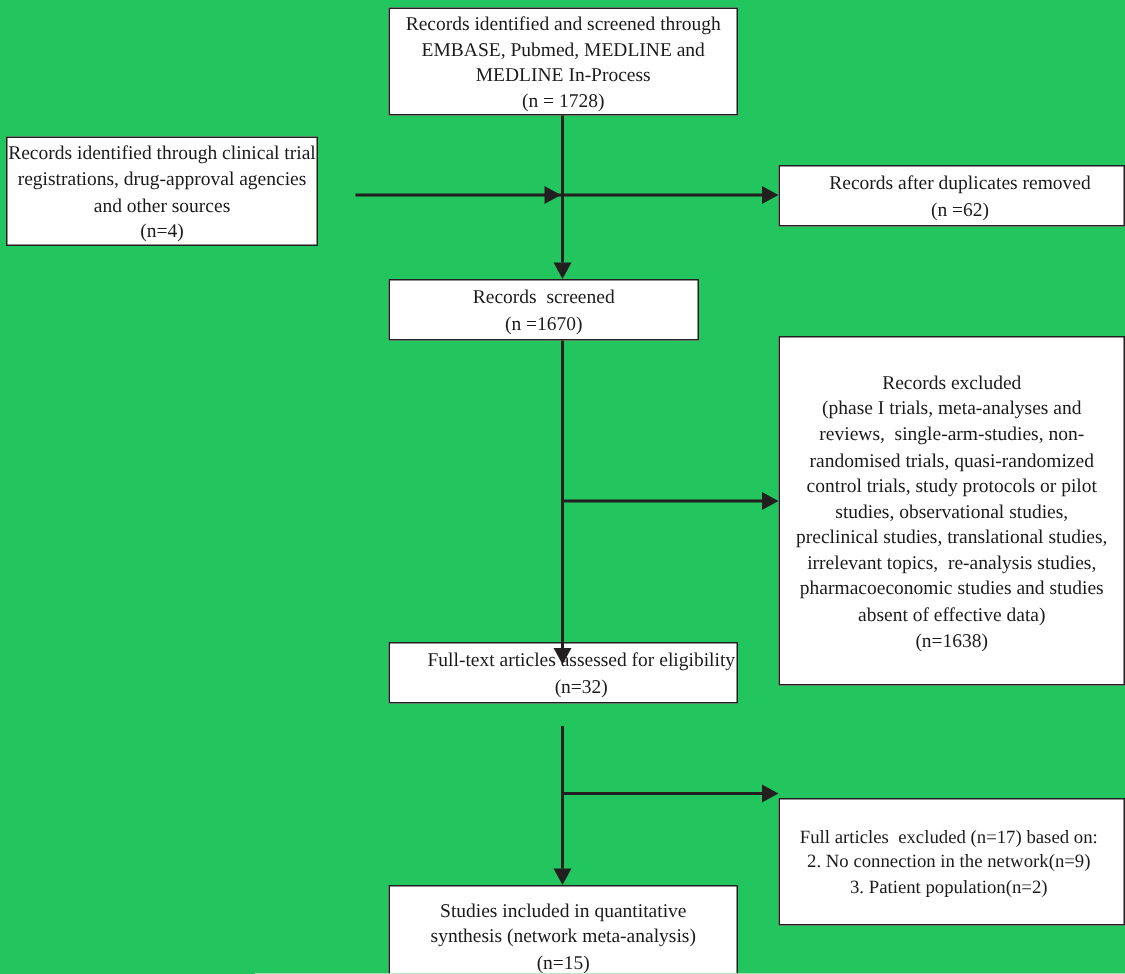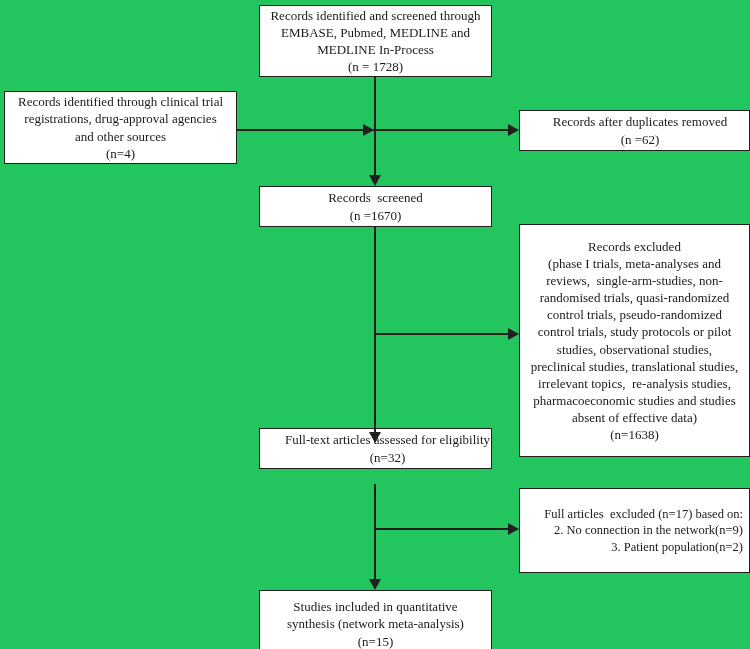--- a/index.html
+++ b/index.html
@@ -25,23 +25,24 @@
     flex-direction: column;
     align-items: center;
     justify-content: center;
     text-align: center;
     line-height: 1.32;
     font-size: 13px;
     padding: 2px 6px;
   }
   .box .line { display: block; white-space: pre; }
   .box.left-align {
-    align-items: flex-end;
+    align-items: center;
     text-align: left;
     padding-left: 2px;
+    margin-top: 44px;
   }
   .conn {
     position: absolute;
     background: #231f20;
   }
   .v-line { width: 2px; }
   .h-line { height: 2px; }
   .arrow-down {
     position: absolute;
     width: 0;
@@ -54,23 +55,23 @@
     position: absolute;
     width: 0;
     height: 0;
     border-top: 6px solid transparent;
     border-bottom: 6px solid transparent;
     border-left: 11px solid #231f20;
   }
 
   
   #box-identified-screened { left: 259px; top: 5px;  width: 233px; height: 72px; }
-  #box-other-sources       { left: 4px;   top: 91px; width: 233px; height: 73px; }
+  #box-other-sources       { left: 4px;   top: 91px; width: 208px; height: 73px; }
   #box-duplicates-removed  { left: 519px; top: 110px; width: 231px; height: 41px; padding-left: 17px; }
-  #box-records-screened    { left: 259px; top: 186px; width: 233px; height: 41px; }
+  #box-records-screened    { left: 259px; top: 186px; width: 207px; height: 41px; }
   #box-records-excluded    { left: 519px; top: 224px; width: 231px; height: 233px; }
   #box-fulltext-assessed   { left: 259px; top: 428px; width: 233px; height: 41px; padding-left: 30px; }
   #box-articles-excluded   { left: 519px; top: 488px; width: 231px; height: 85px; font-size: 12.5px; }
   #box-studies-included    { left: 259px; top: 590px; width: 233px; height: 68px; }
 </style>
 </head>
 <body>
 
 <div id="canvas">
 
@@ -96,21 +97,20 @@
   <div class="box" id="box-records-screened">
     <span class="line">Records  screened</span>
     <span class="line">(n =1670)</span>
   </div>
 
   <div class="box" id="box-records-excluded">
     <span class="line">Records excluded</span>
     <span class="line">(phase I trials, meta-analyses and</span>
     <span class="line">reviews,  single-arm-studies, non-</span>
     <span class="line">randomised trials, quasi-randomized</span>
-    <span class="line">control trials, pseudo-randomized</span>
     <span class="line">control trials, study protocols or pilot</span>
     <span class="line">studies, observational studies,</span>
     <span class="line">preclinical studies, translational studies,</span>
     <span class="line">irrelevant topics,  re-analysis studies,</span>
     <span class="line">pharmacoeconomic studies and studies</span>
     <span class="line">absent of effective data)</span>
     <span class="line">(n=1638)</span>
   </div>
 
   <div class="box" id="box-fulltext-assessed">

